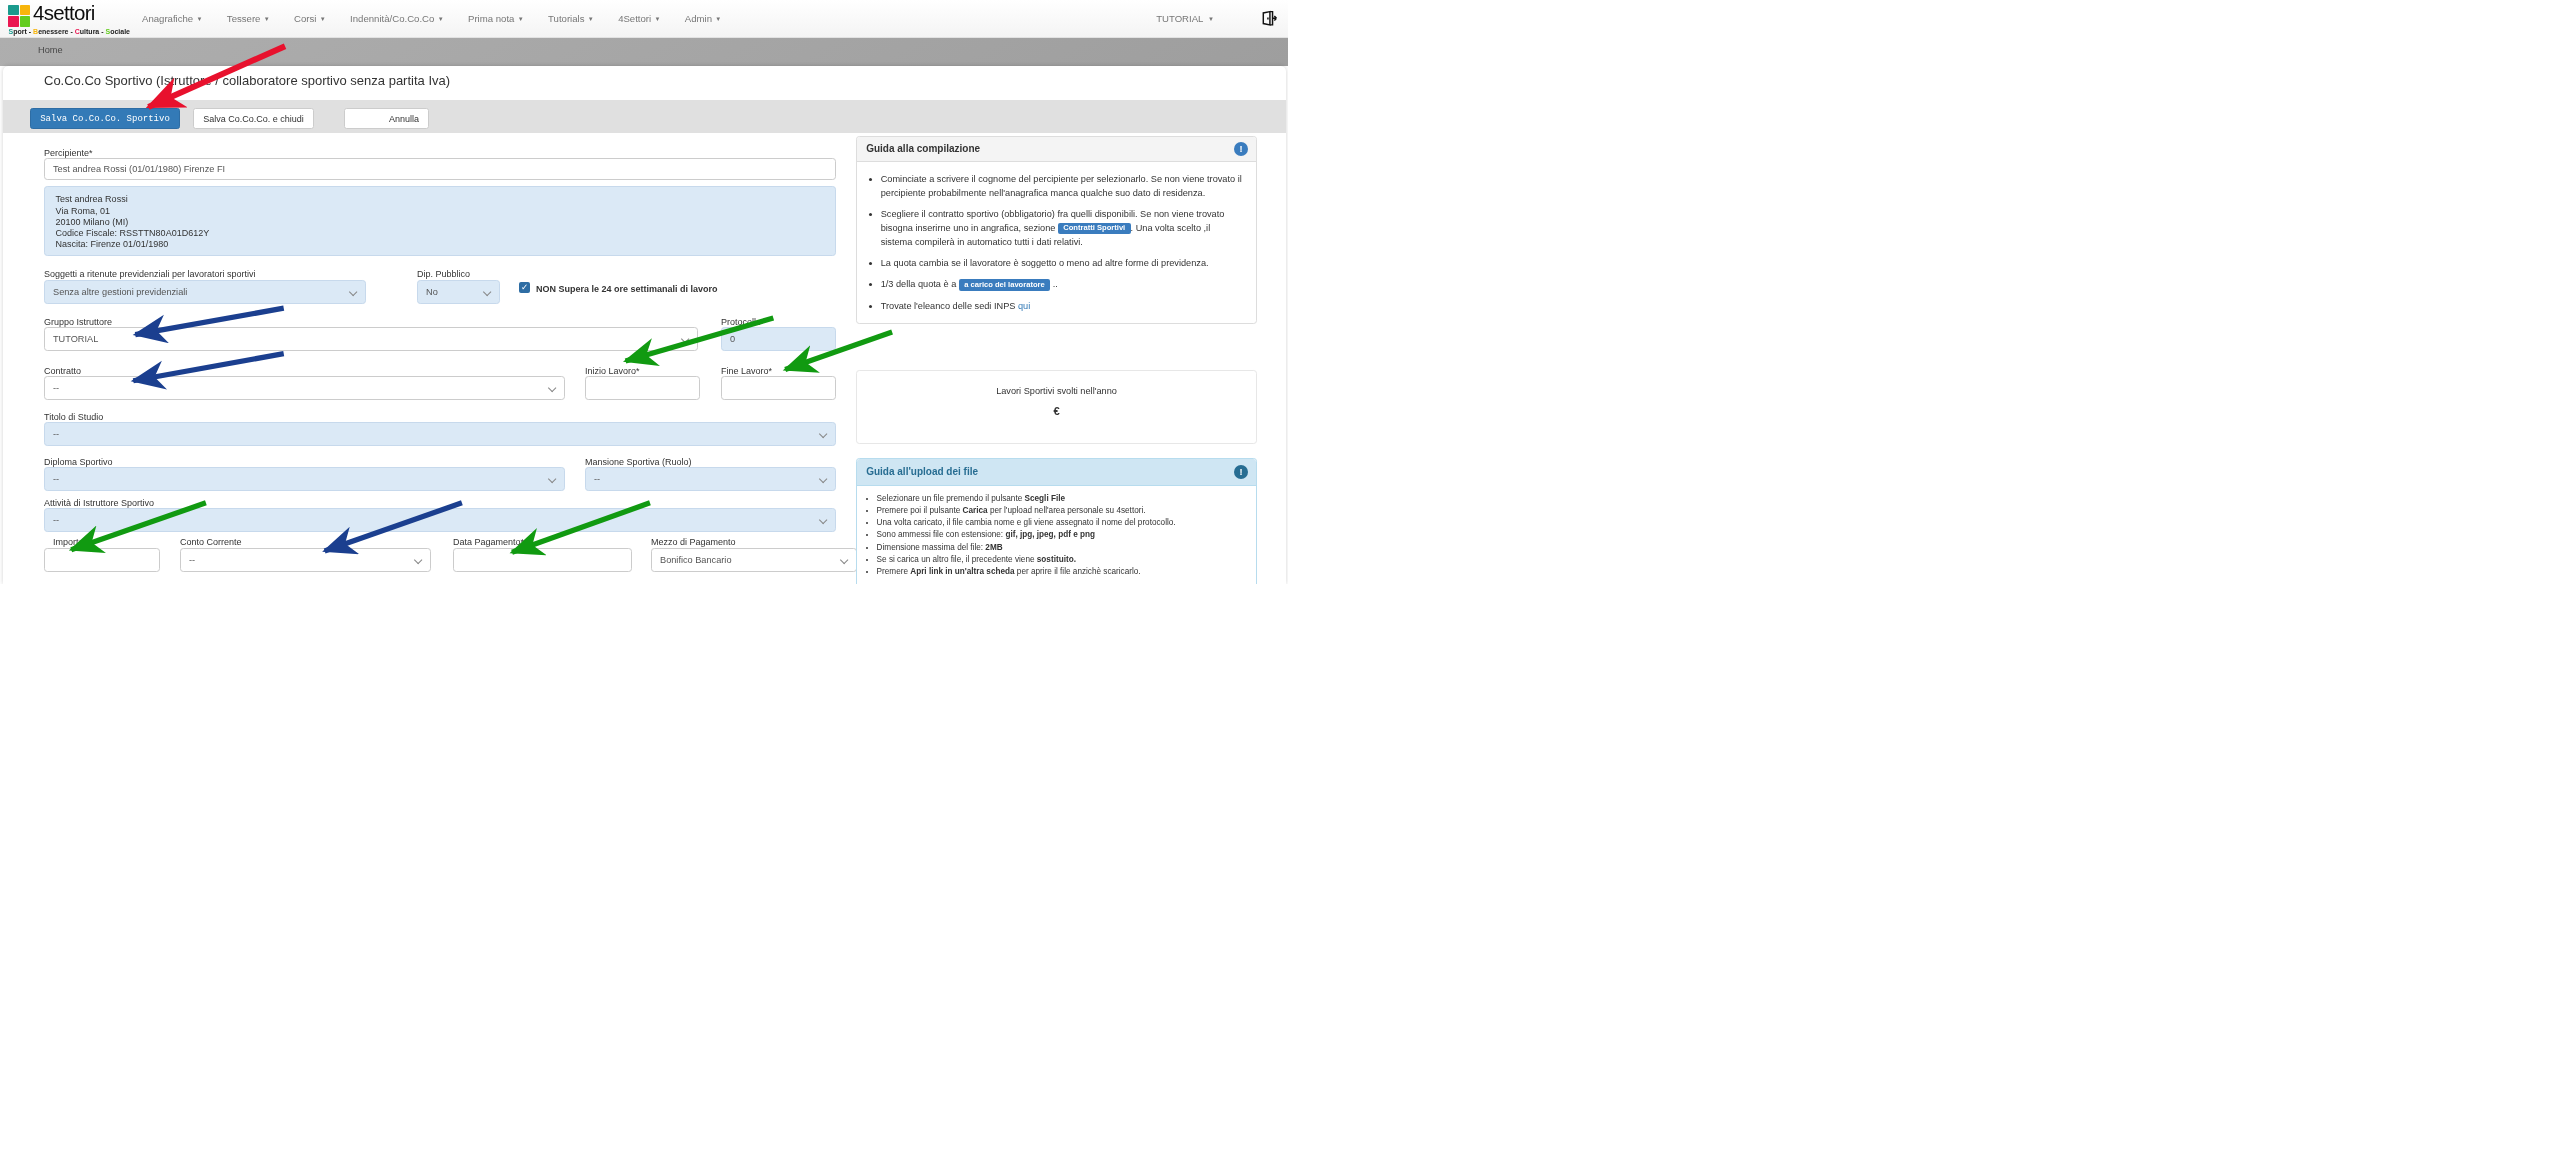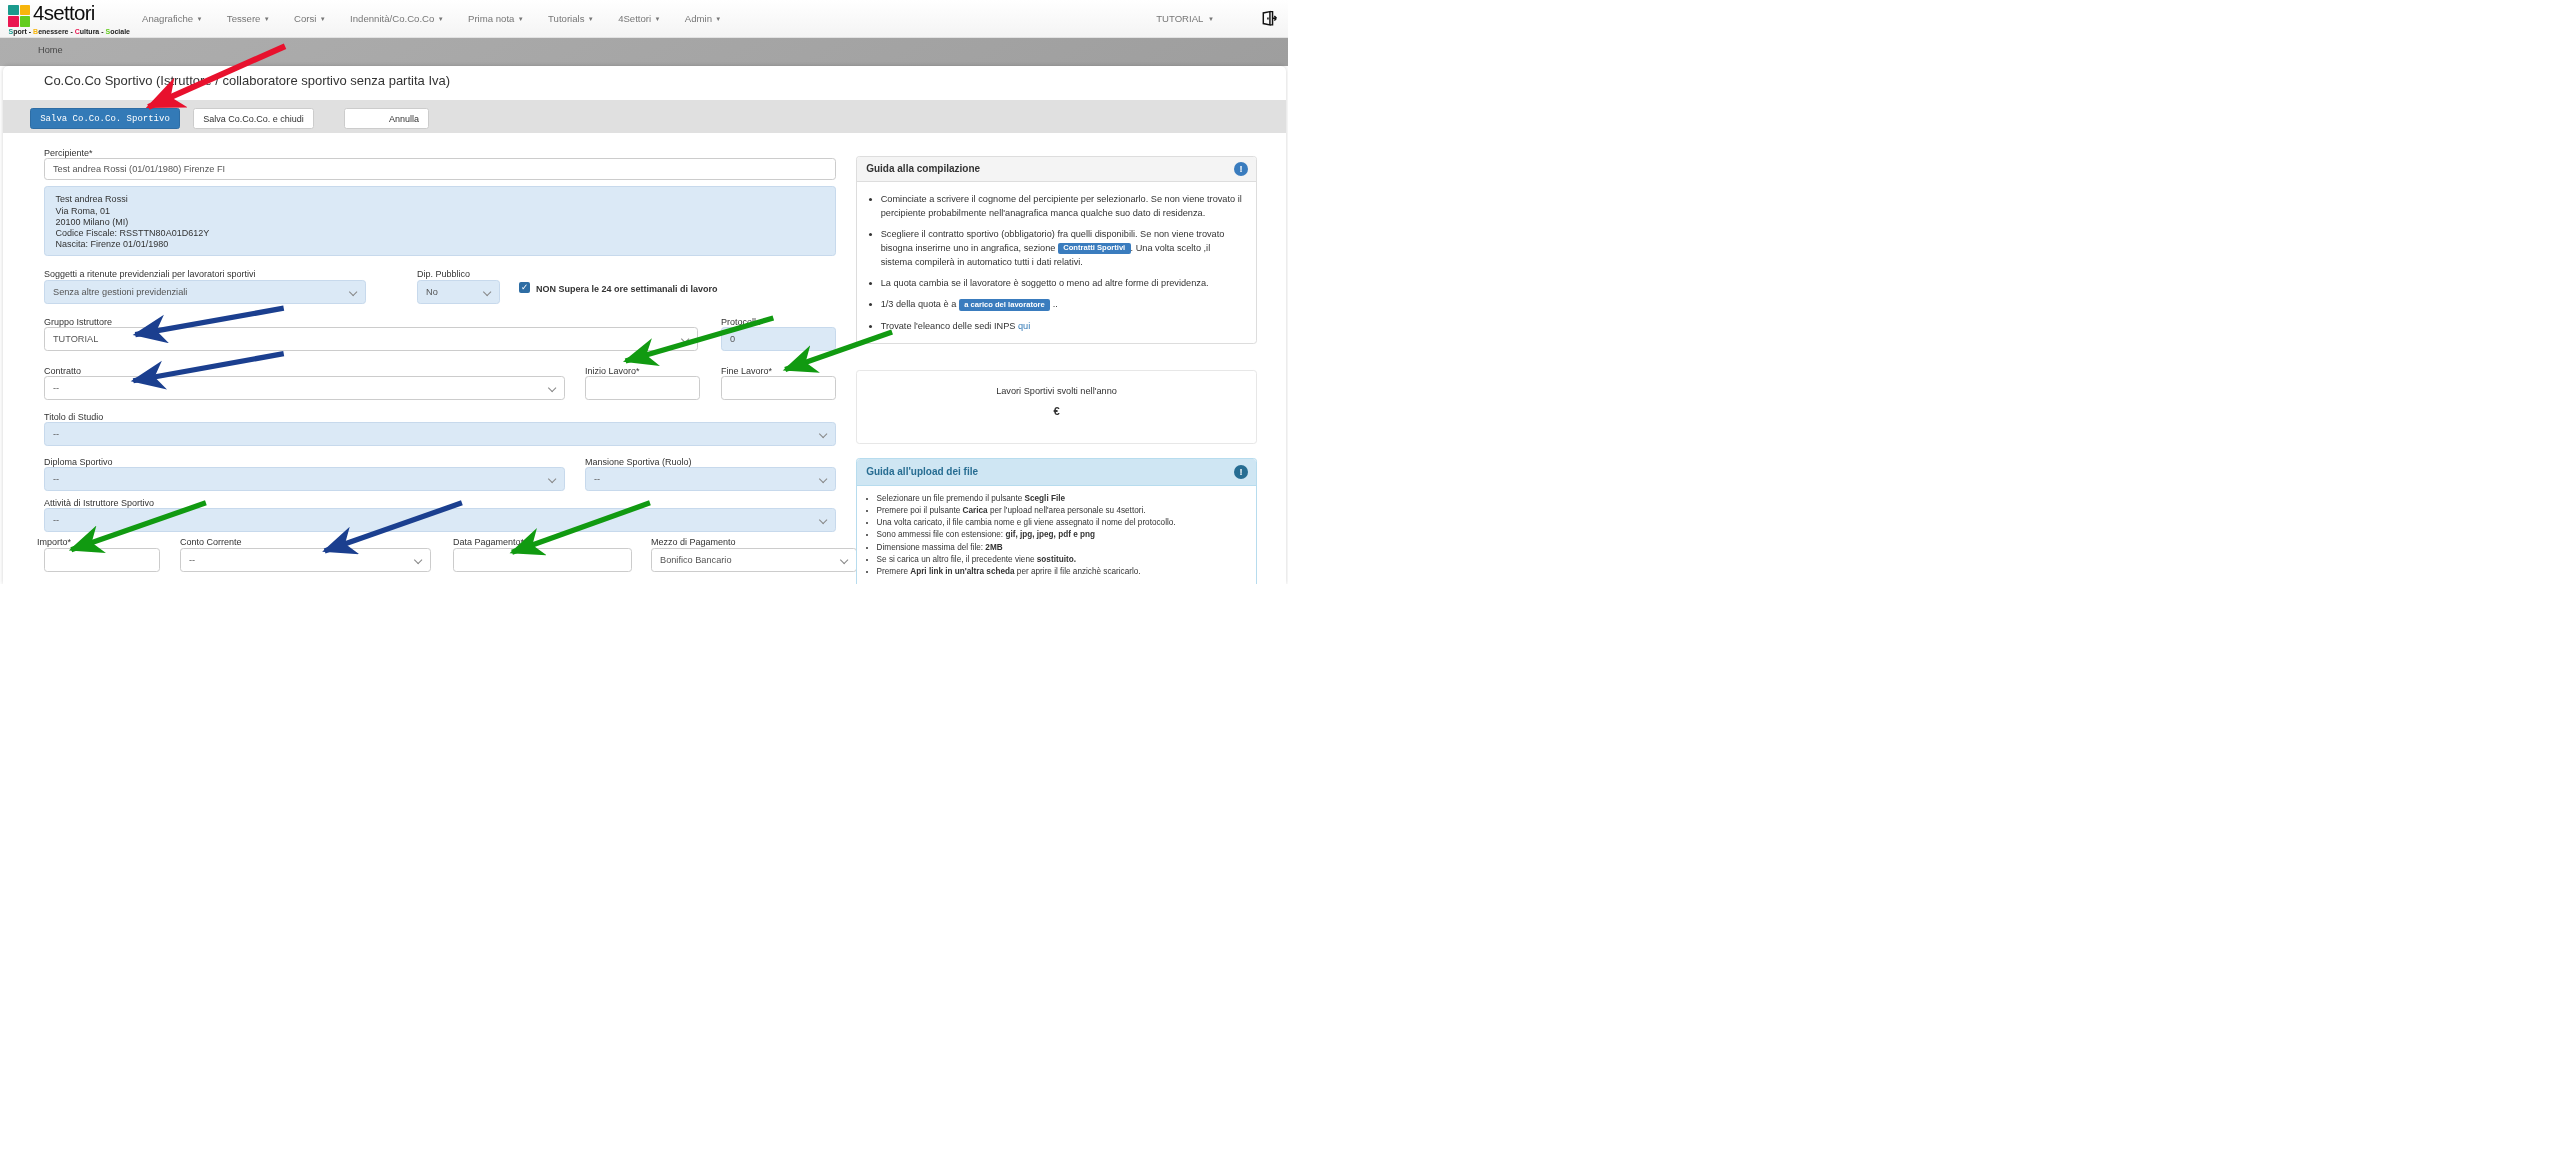--- a/index.html
+++ b/index.html
@@ -190,39 +190,39 @@
   <span>--</span>
   <span class="chev"></span>
 </div>
 
 <div class="flabel" style="left:44px;top:498px;">Attività di Istruttore Sportivo</div>
 <div class="field lightblue" style="left:44px;top:508px;width:792px;">
   <span>--</span>
   <span class="chev"></span>
 </div>
 
-<div class="flabel" style="left:28px;top:537px;padding-left:9px;">Importo*</div>
+<div class="flabel" style="left:44px;top:537px;padding-left:9px;">Importo*</div>
 <div class="field" style="left:44px;top:548px;width:116px;"></div>
 
 <div class="flabel" style="left:180px;top:537px;">Conto Corrente</div>
 <div class="field" style="left:180px;top:548px;width:251px;">
   <span>--</span>
   <span class="chev"></span>
 </div>
 
 <div class="flabel" style="left:453px;top:537px;">Data Pagamento*</div>
 <div class="field" style="left:453px;top:548px;width:179px;"></div>
 
 <div class="flabel" style="left:651px;top:537px;">Mezzo di Pagamento</div>
 <div class="field" style="left:651px;top:548px;width:206px;">
   <span>Bonifico Bancario</span>
   <span class="chev"></span>
 </div>
 
-<div class="gpanel" style="top:156px;height:188px;overflow:hidden;">
+<div class="gpanel" style="top:136px;height:188px;overflow:hidden;">
   <div class="ghead">
     <span class="gtitle">Guida alla compilazione</span>
     <span class="info-ic blue-ic">!</span>
   </div>
   <div class="gbody">
     <ul>
         <li>Cominciate a scrivere il cognome del percipiente per selezionarlo. Se non viene trovato il percipiente probabilmente nell'anagrafica manca qualche suo dato di residenza.</li>
         <li>Scegliere il contratto sportivo (obbligatorio) fra quelli disponibili. Se non viene trovato bisogna inserirne uno in angrafica, sezione <span class="badge-b">Contratti Sportivi</span>. Una volta scelto ,il sistema compilerà in automatico tutti i dati relativi.</li>
         <li>La quota cambia se il lavoratore è soggetto o meno ad altre forme di previdenza.</li>
         <li>1/3 della quota è a <span class="badge-b">a carico del lavoratore</span> ..</li>

